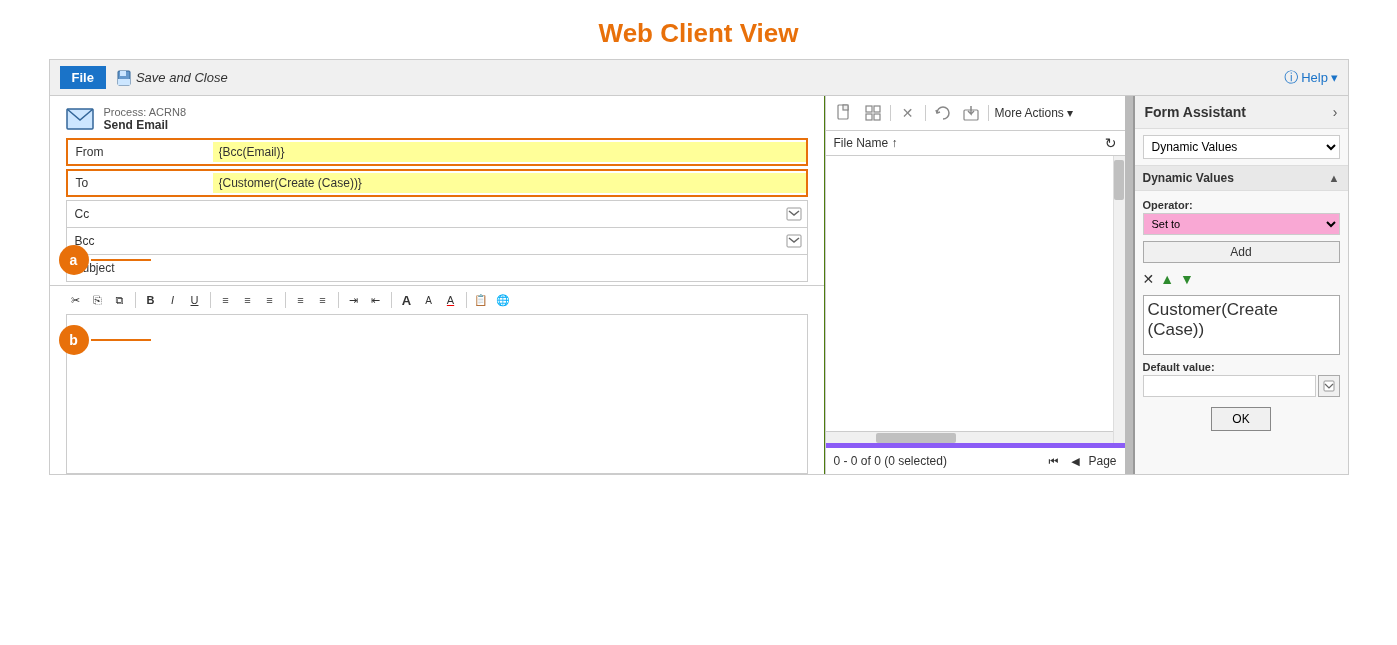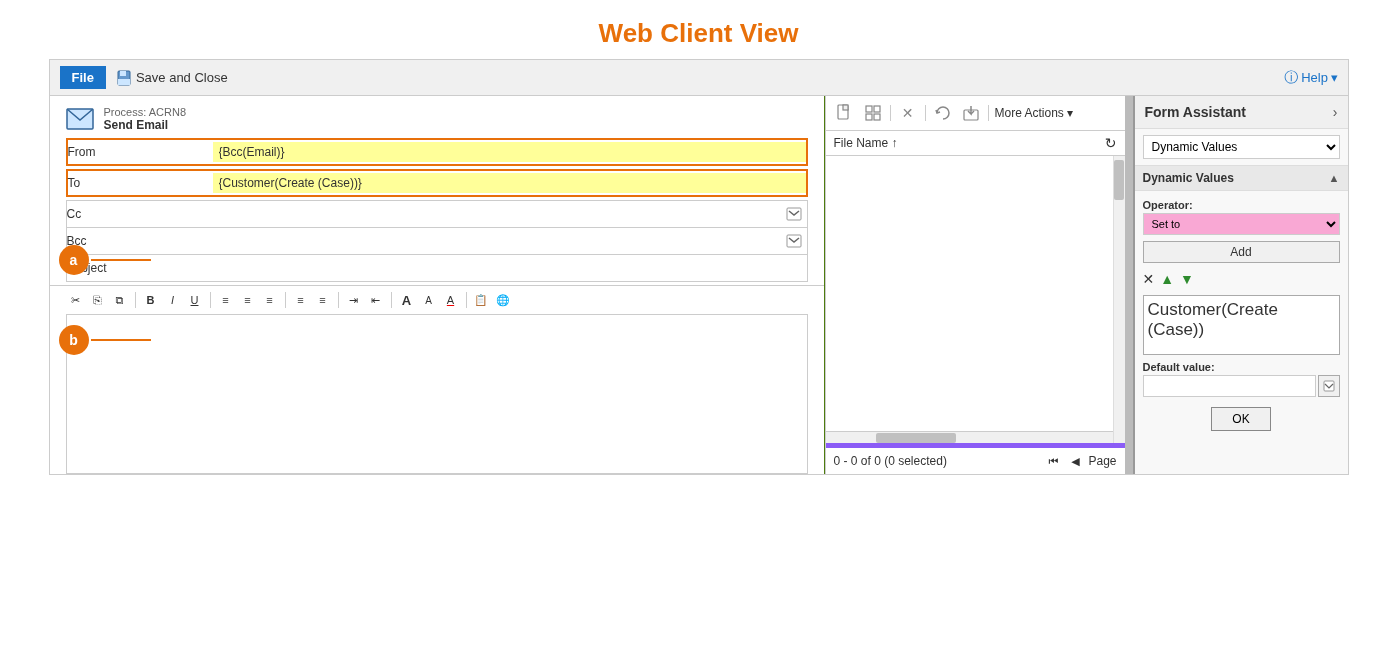--- a/index.html
+++ b/index.html
@@ -55,20 +55,21 @@
     }
     .save-close-btn {
       display: flex;
       align-items: center;
       gap: 4px;
       font-size: 13px;
       color: #333;
       cursor: pointer;
       background: none;
       border: none;
+      font-style: italic;
     }
     .save-icon {
       width: 16px;
       height: 16px;
     }
     .help-btn {
       display: flex;
       align-items: center;
       gap: 3px;
       font-size: 13px;
@@ -127,21 +128,21 @@
       margin-bottom: -1px;
       min-height: 28px;
     }
     .field-row.highlighted {
       border: 2px solid #e8700a;
       z-index: 2;
       position: relative;
     }
     .field-label {
       width: 100px;
-      padding: 4px 0;
+      padding: 4px 8px;
       color: #333;
       font-size: 12px;
       flex-shrink: 0;
       background: #fff;
     }
     .field-value {
       flex: 1;
       padding: 3px 6px;
       font-size: 12px;
       border: none;

